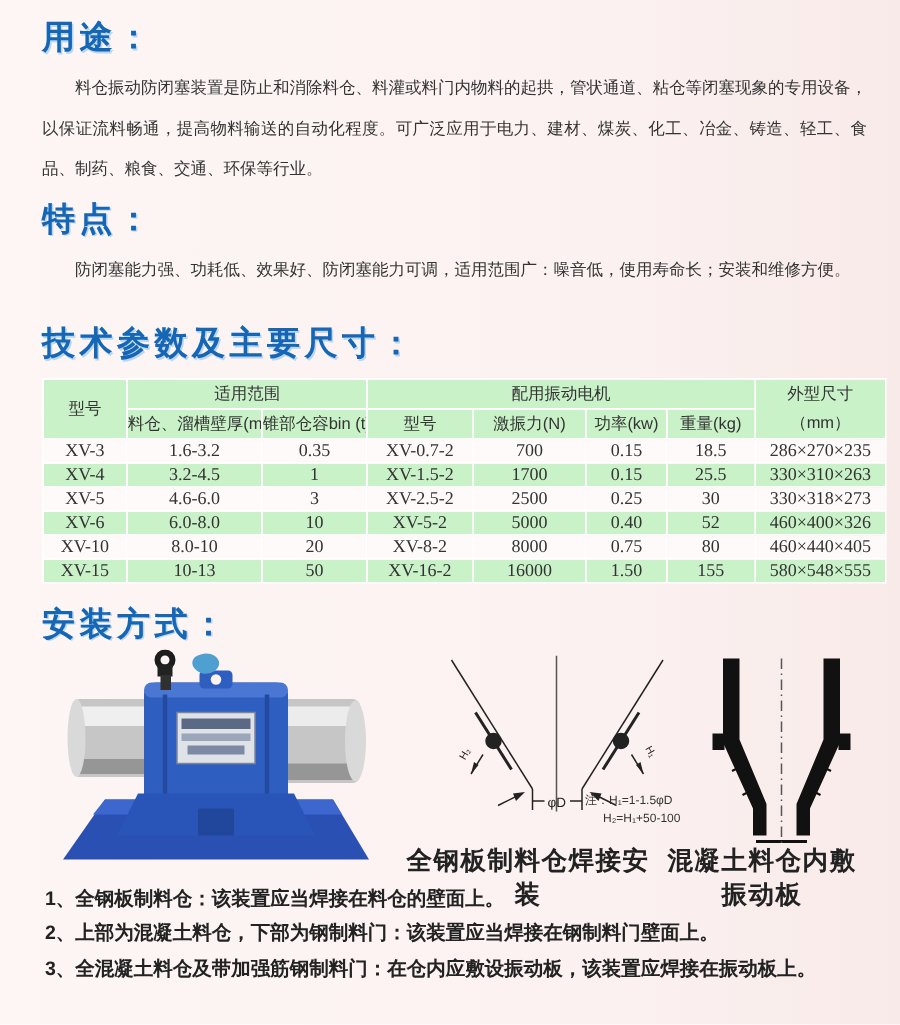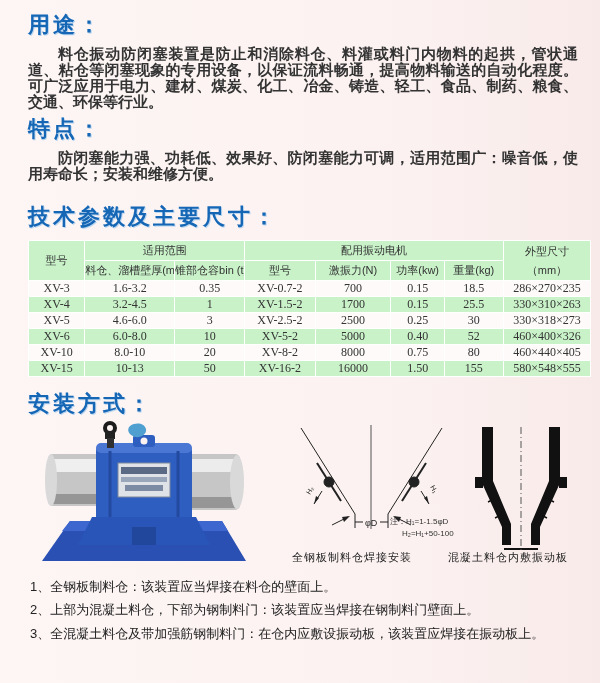--- a/index.html
+++ b/index.html
@@ -12,22 +12,22 @@
   .inner{padding:8px 22px 0 28px;}
   h2.sec{
     margin:0;color:#1567b6;font-size:22px;font-weight:bold;letter-spacing:3px;
     text-shadow:1px 1px 0 #bcd6ef;
   }
   .sec-usage{margin-top:2px;}
   .sec-features{margin-top:4px;}
   .sec-specs{margin-top:20px;}
   .sec-install{margin-top:12px;}
   p.body-text{
-    margin:6px 0 0 0;color:#333;font-size:15px;font-weight:bold;
-    line-height:16px;text-indent:2em;text-align:justify;
+    margin:6px 0 0 0;color:#333;font-size:11px;font-weight:normal;
+    line-height:27px;text-indent:2em;text-align:justify;
   }
   
   table.spec{
     width:563px;margin-top:8px;border-collapse:collapse;table-layout:fixed;
     font-size:11px;color:#333;
   }
   table.spec th{
     background:#c9f2c9;border:1px solid #ffffff;font-weight:normal;
     height:19px;padding:0;text-align:center;overflow:hidden;white-space:nowrap;
   }
@@ -35,27 +35,27 @@
     border:1px solid #ffffff;background:#fdfaf9;height:14px;padding:0;
     text-align:center;font-family:"Liberation Serif","DejaVu Serif",serif;
     font-size:12px;overflow:hidden;white-space:nowrap;
   }
   table.spec tr.alt td{background:#c9f2c9;}
   .dim-hd div{line-height:19px;}
   
   .figures{position:relative;height:148px;margin-top:2px;}
   .figures svg{position:absolute;}
   .caption{
-    position:absolute;top:129px;font-size:11px;font-weight:normal;color:#222;
+    position:absolute;top:129px;font-size:17px;font-weight:bold;color:#222;
     text-align:center;letter-spacing:1px;
   }
   
   .notes{margin:6px 0 0 2px;}
   .note-line{
-    color:#222;font-size:13px;font-weight:normal;line-height:23.4px;
+    color:#222;font-size:13px;font-weight:bold;line-height:23.4px;
     white-space:nowrap;overflow:hidden;
   }
 </style>
 </head>
 <body>
 
 <div class="page">
   <div class="inner">
 
     <section class="sec-usage">

